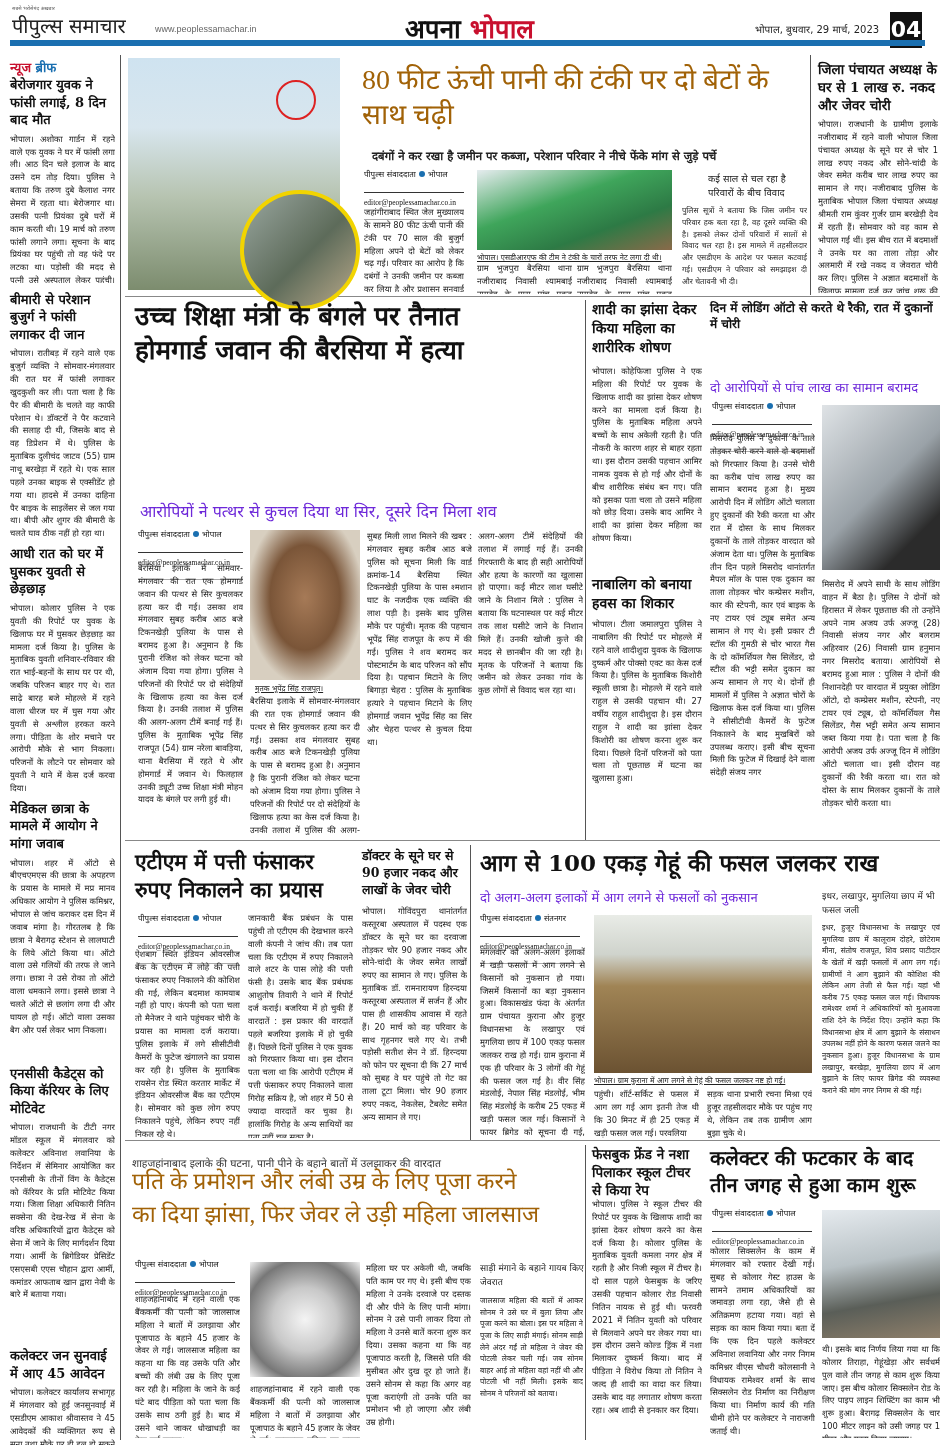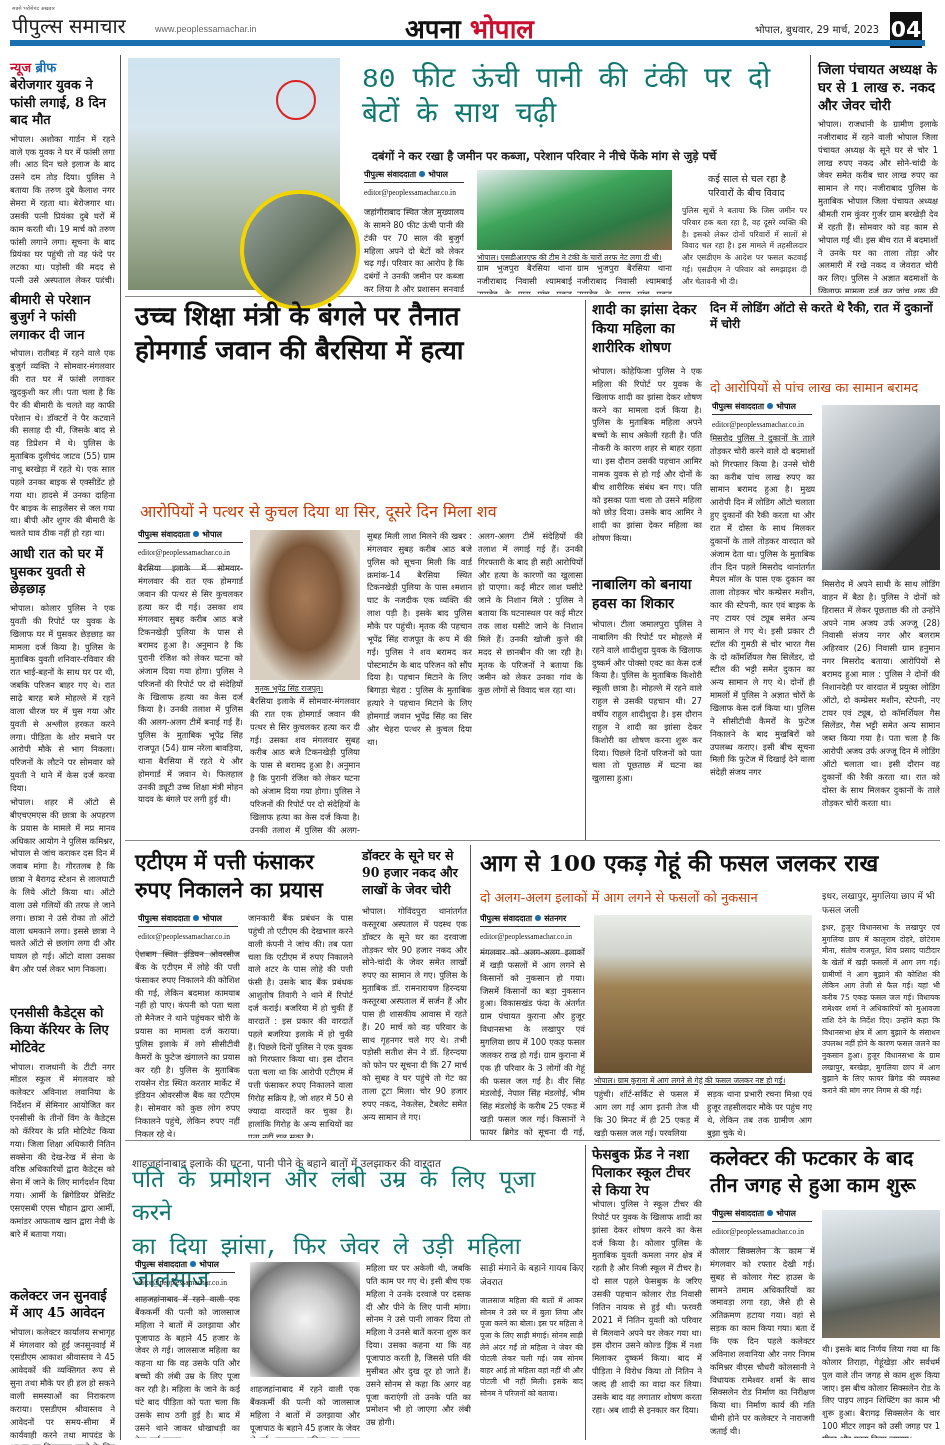--- a/index.html
+++ b/index.html
@@ -13,25 +13,25 @@
 .section .red{color:#c8102e}
 .dateline{left:755px;top:22px;font-size:10px;color:#222}
 .pageno{left:890px;top:12px;width:32px;height:36px;background:#111;color:#fff;font-size:22px;font-weight:bold;text-align:center;line-height:36px}
 .bluebar{left:10px;top:40px;width:915px;height:6px;background:#1a6fb0}
 .vline{width:1px;background:#555}
 .hline{height:1px;background:#888}
 .brief-title{font-size:13px;font-weight:bold;color:#c8102e}
 .brief-title .blue{color:#1a6fb0}
 .h-small{font-size:13px;font-weight:bold;line-height:1.35;font-family:"DejaVu Serif",serif}
 .body-text{font-size:8.3px;line-height:1.55;text-align:justify;color:#222}
-.h-big{font-size:28px;line-height:1.25;font-family:Liberation Mono, monospace;font-weight:normal;color:#0f766e}
+.h-big{font-size:28px;line-height:1.25;font-family:Liberation Serif, serif;font-weight:normal;color:#a16207}
 .h-bold-big{font-size:27px;line-height:1.3;font-weight:bold;font-family:"DejaVu Serif",serif;color:#111}
 .sub{font-size:14px;font-weight:bold;color:#222}
-.sub-light{font-size:16px;color:#c2410c}
-.byline{font-size:8px;font-weight:bold;border-bottom:1px solid #333;padding-bottom:3px;white-space:nowrap}
+.sub-light{font-size:16px;color:#6d28d9}
+.byline{font-size:8px;font-weight:normal;border-bottom:1px solid #333;padding-bottom:13px;white-space:nowrap}
 .byline .dot{display:inline-block;width:6px;height:6px;border-radius:50%;background:#1a6fb0;margin:0 3px}
 .email{font-size:7.5px;font-family:"Liberation Serif",serif;margin-top:5px;padding-bottom:12px;border-bottom:1px solid #aaa;white-space:nowrap}
 .photo{background:linear-gradient(135deg,#9aa7a0,#5d6b5a 55%,#b9a98a)}
 .photo-tank{background:linear-gradient(180deg,#cfe3f0 0%,#d8e6ee 30%,#b6c3b0 60%,#7c8c6e 100%)}
 .photo-green{background:linear-gradient(160deg,#e6ecef 0%,#3fa55b 40%,#2d7a45 70%,#8a6a4a 100%)}
 .photo-face{background:radial-gradient(ellipse at 50% 45%,#a67a57 0%,#7a5538 45%,#d8cfc0 75%)}
 .photo-atm{background:linear-gradient(135deg,#dfe3e6,#9aa2a8 50%,#2b2b2b 80%)}
 .photo-field{background:linear-gradient(180deg,#e9ece7 0%,#cfd3cc 25%,#a08455 45%,#6b5232 100%)}
 .photo-fraud{background:radial-gradient(circle at 50% 50%,#f4f4f4 0%,#c8c8c8 40%,#777 75%,#eee 100%)}
 .photo-meet{background:linear-gradient(170deg,#e5eaee 0%,#b9c2c6 40%,#5a5e58 70%,#8e7f6a 100%)}
@@ -63,20 +63,21 @@
 <div class="abs hline" style="left:125px;top:1140px;width:815px"></div>
 
 <div class="abs" style="left:10px;top:58px;width:105px">
   <div class="brief-title"><span>न्यूज</span> <span class="blue">ब्रीफ</span></div>
   <div class="h-small" style="">बेरोजगार युवक ने फांसी लगाई, 8 दिन बाद मौत</div>
   <div class="body-text" style="margin-top:4px;height:150px;overflow:hidden">भोपाल। अशोका गार्डन में रहने वाले एक युवक ने घर में फांसी लगा ली। आठ दिन चले इलाज के बाद उसने दम तोड़ दिया। पुलिस ने बताया कि तरुण दुबे कैलाश नगर सेमरा में रहता था। बेरोजगार था। उसकी पत्नी प्रियंका दुबे घरों में काम करती थी। 19 मार्च को तरुण फांसी लगाने लगा। सूचना के बाद प्रियंका घर पहुंची तो वह फंदे पर लटका था। पड़ोसी की मदद से पत्नी उसे अस्पताल लेकर पहुंची। जहां सोमवार को तरुण ने दम तोड़ दिया।</div>
   <div class="h-small" style="margin-top:8px">बीमारी से परेशान बुजुर्ग ने फांसी लगाकर दी जान</div>
   <div class="body-text" style="margin-top:4px;height:190px;overflow:hidden">भोपाल। रातीबड़ में रहने वाले एक बुजुर्ग व्यक्ति ने सोमवार-मंगलवार की रात घर में फांसी लगाकर खुदकुशी कर ली। पता चला है कि पैर की बीमारी के चलते वह काफी परेशान थे। डॉक्टरों ने पैर कटवाने की सलाह दी थी, जिसके बाद से वह डिप्रेशन में थे। पुलिस के मुताबिक दुलीचंद जाटव (55) ग्राम नाथू बरखेड़ा में रहते थे। एक साल पहले उनका बाइक से एक्सीडेंट हो गया था। हादसे में उनका दाहिना पैर बाइक के साइलेंसर से जल गया था। बीपी और शुगर की बीमारी के चलते घाव ठीक नहीं हो रहा था।</div>
   <div class="h-small" style="margin-top:8px">आधी रात को घर में घुसकर युवती से छेड़छाड़</div>
   <div class="body-text" style="margin-top:4px;height:190px;overflow:hidden">भोपाल। कोलार पुलिस ने एक युवती की रिपोर्ट पर युवक के खिलाफ घर में घुसकर छेड़छाड़ का मामला दर्ज किया है। पुलिस के मुताबिक युवती शनिवार-रविवार की रात भाई-बहनों के साथ घर पर थी, जबकि परिजन बाहर गए थे। रात साढ़े बारह बजे मोहल्ले में रहने वाला धीरज घर में घुस गया और युवती से अश्लील हरकत करने लगा। पीड़िता के शोर मचाने पर आरोपी मौके से भाग निकला। परिजनों के लौटने पर सोमवार को युवती ने थाने में केस दर्ज करवा दिया।</div>
+  <div class="h-small" style="margin-top:8px">मेडिकल छात्रा के मामले में आयोग ने मांगा जवाब</div>
   <div class="body-text" style="margin-top:4px;height:200px;overflow:hidden">भोपाल। शहर में ऑटो से बीएचएमएस की छात्रा के अपहरण के प्रयास के मामले में मप्र मानव अधिकार आयोग ने पुलिस कमिश्नर, भोपाल से जांच कराकर दस दिन में जवाब मांगा है। गौरतलब है कि छात्रा ने बैरागढ़ स्टेशन से लालघाटी के लिये ऑटो किया था। ऑटो वाला उसे गलियों की तरफ ले जाने लगा। छात्रा ने उसे रोका तो ऑटो वाला धमकाने लगा। इससे छात्रा ने चलते ऑटो से छलांग लगा दी और घायल हो गई। ऑटो वाला उसका बैग और पर्स लेकर भाग निकला।</div>
   <div class="h-small" style="margin-top:8px">एनसीसी कैडेट्स को किया कॅरियर के लिए मोटिवेट</div>
   <div class="body-text" style="margin-top:4px;height:218px;overflow:hidden">भोपाल। राजधानी के टीटी नगर मॉडल स्कूल में मंगलवार को कलेक्टर अविनाश लवानिया के निर्देशन में सेमिनार आयोजित कर एनसीसी के तीनों विंग के कैडेट्स को कॅरियर के प्रति मोटिवेट किया गया। जिला शिक्षा अधिकारी नितिन सक्सेना की देख-रेख में सेना के वरिष्ठ अधिकारियों द्वारा कैडेट्स को सेना में जाने के लिए मार्गदर्शन दिया गया। आर्मी के ब्रिगेडियर प्रेसिडेंट एसएसबी एएस चौहान द्वारा आर्मी, कमांडर आफताब खान द्वारा नेवी के बारे में बताया गया।</div>
   <div class="h-small" style="margin-top:8px">कलेक्टर जन सुनवाई में आए 45 आवेदन</div>
   <div class="body-text" style="margin-top:4px;height:180px;overflow:hidden">भोपाल। कलेक्टर कार्यालय सभागृह में मंगलवार को हुई जनसुनवाई में एसडीएम आकाश श्रीवास्तव ने 45 आवेदकों की व्यक्तिगत रूप से सुना तथा मौके पर ही हल हो सकने वाली समस्याओं का निराकरण कराया। एसडीएम श्रीवास्तव ने आवेदनों पर समय-सीमा में कार्यवाही करने तथा मापदंड के आधार पर निराकरण करने के लिए संबंधित विभाग के अधिकारियों को निर्देश दिया।</div>
 </div>
 
 <div class="abs photo-tank" style="left:128px;top:58px;width:212px;height:232px">
   <div class="abs redcircle" style="left:148px;top:22px;width:40px;height:40px"></div>
   <div class="abs yellowring photo" style="left:112px;top:132px;width:120px;height:120px"></div>

